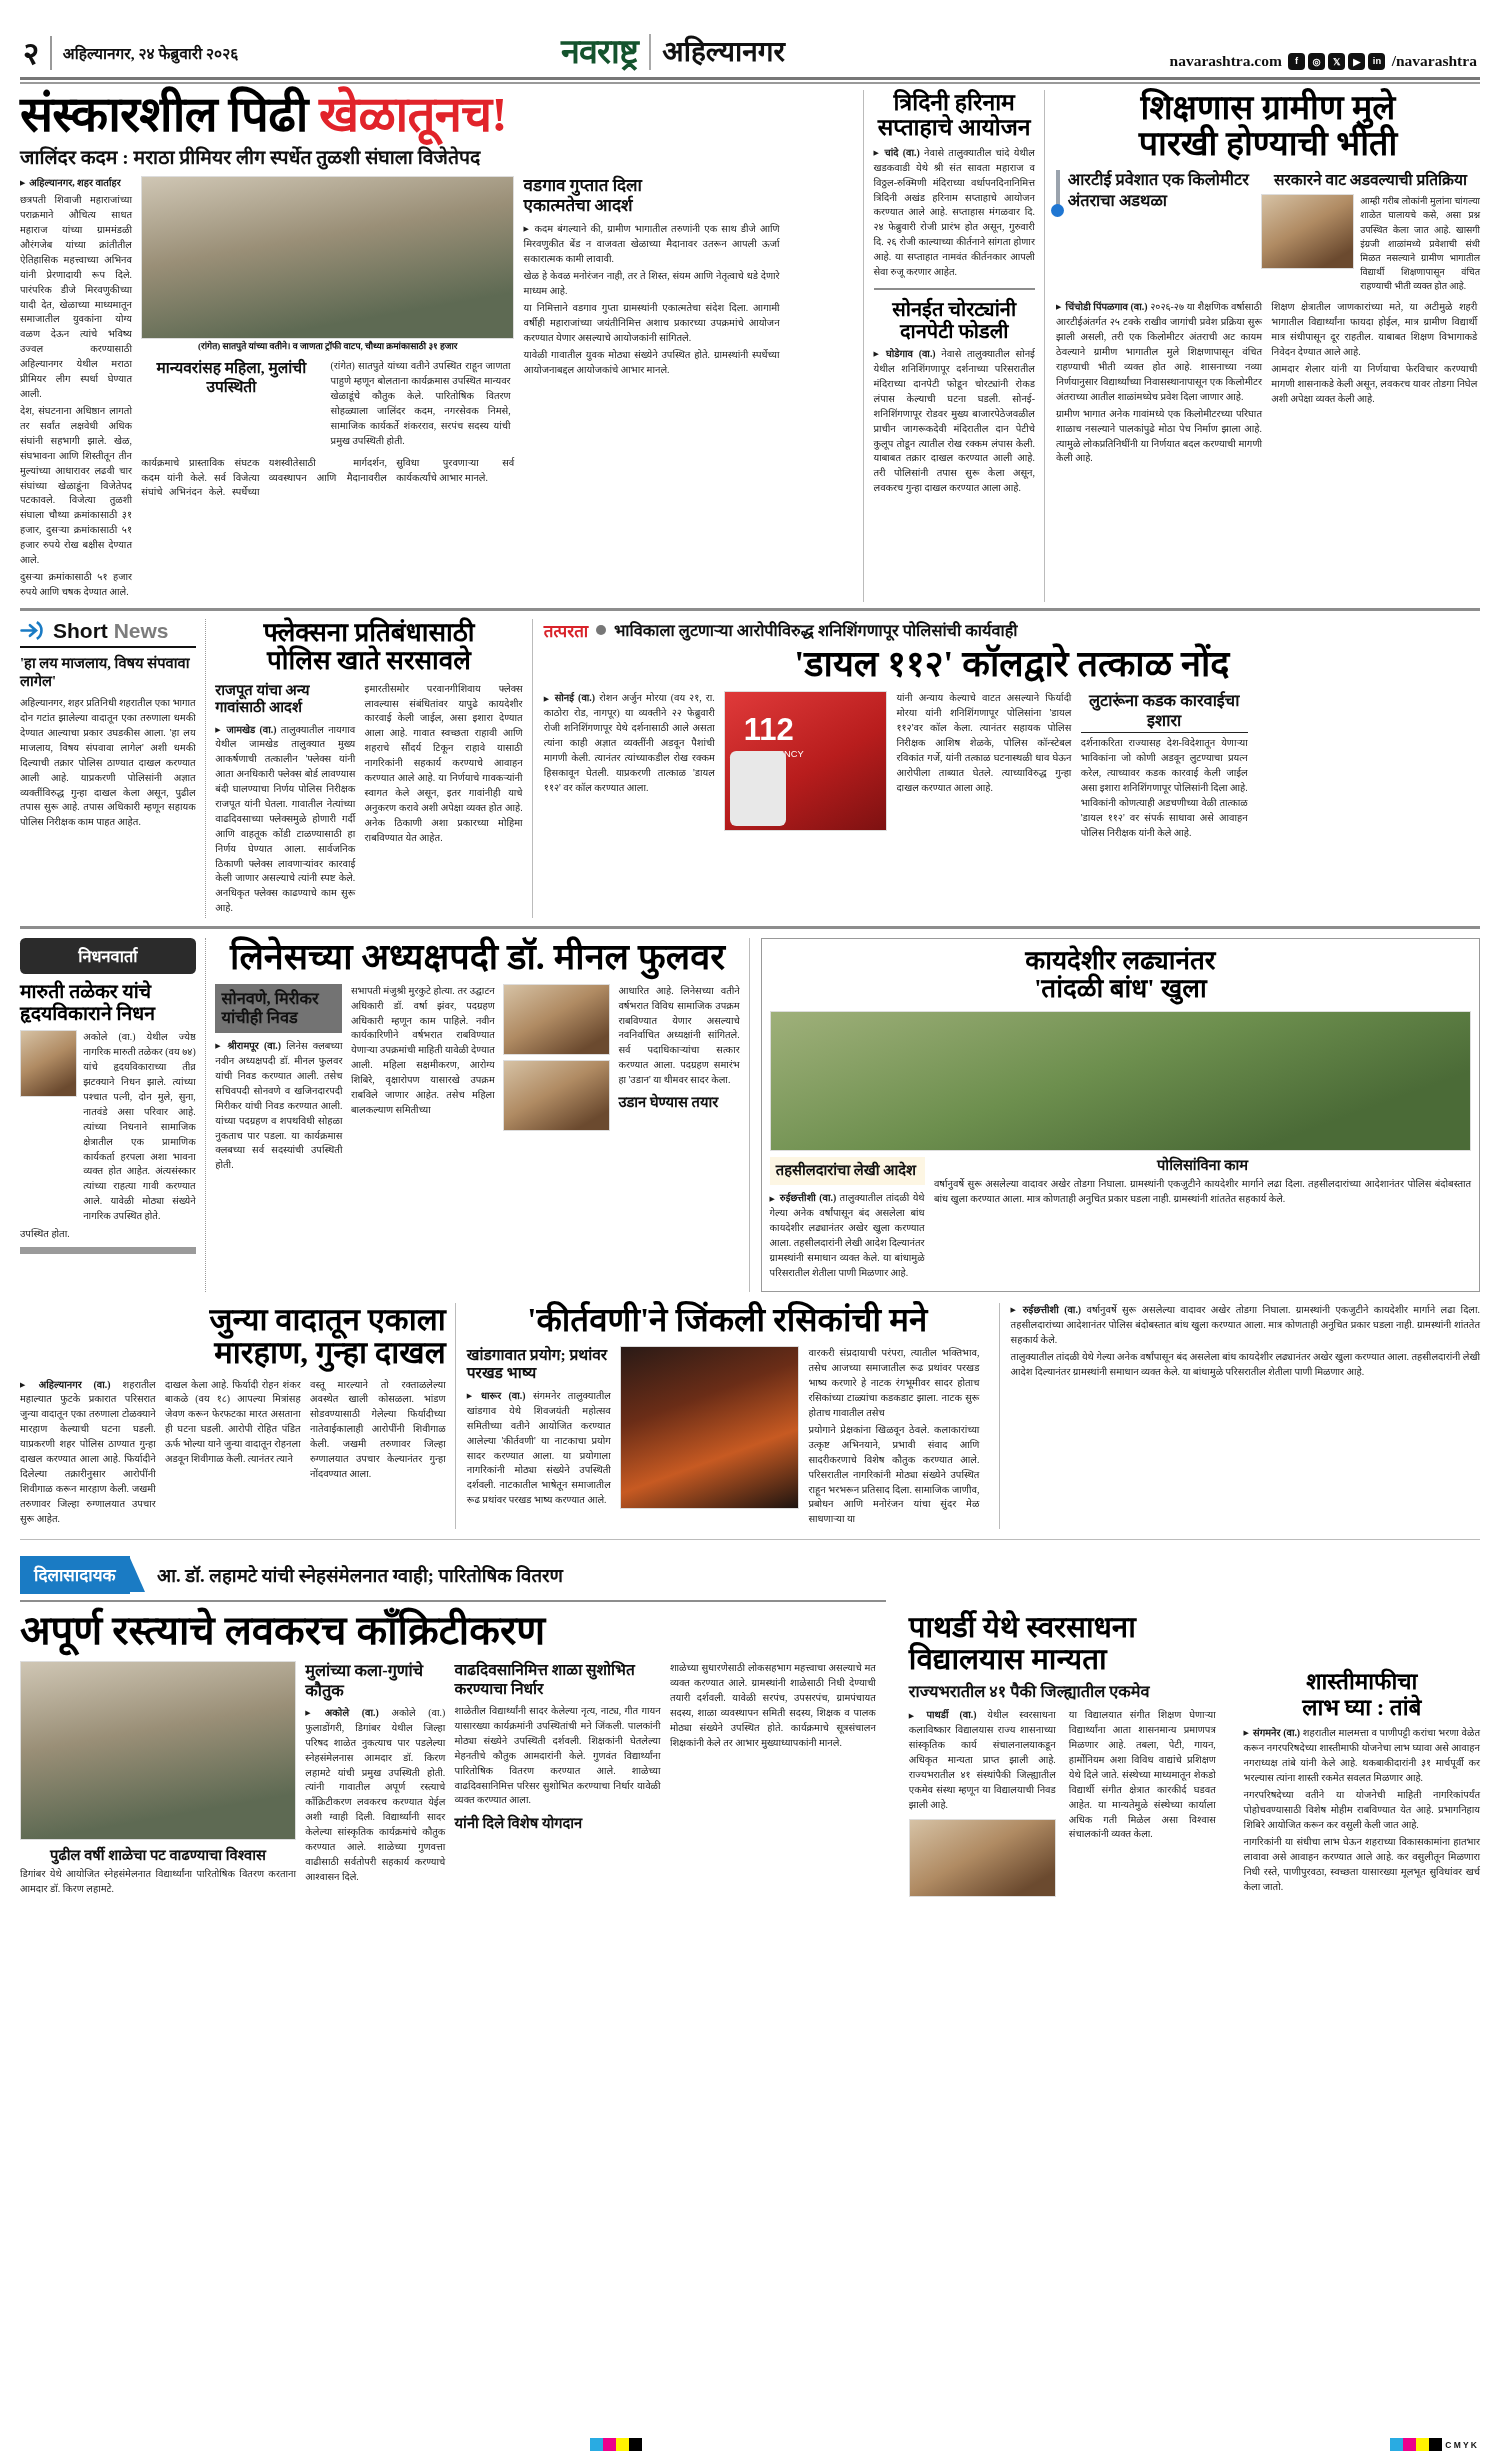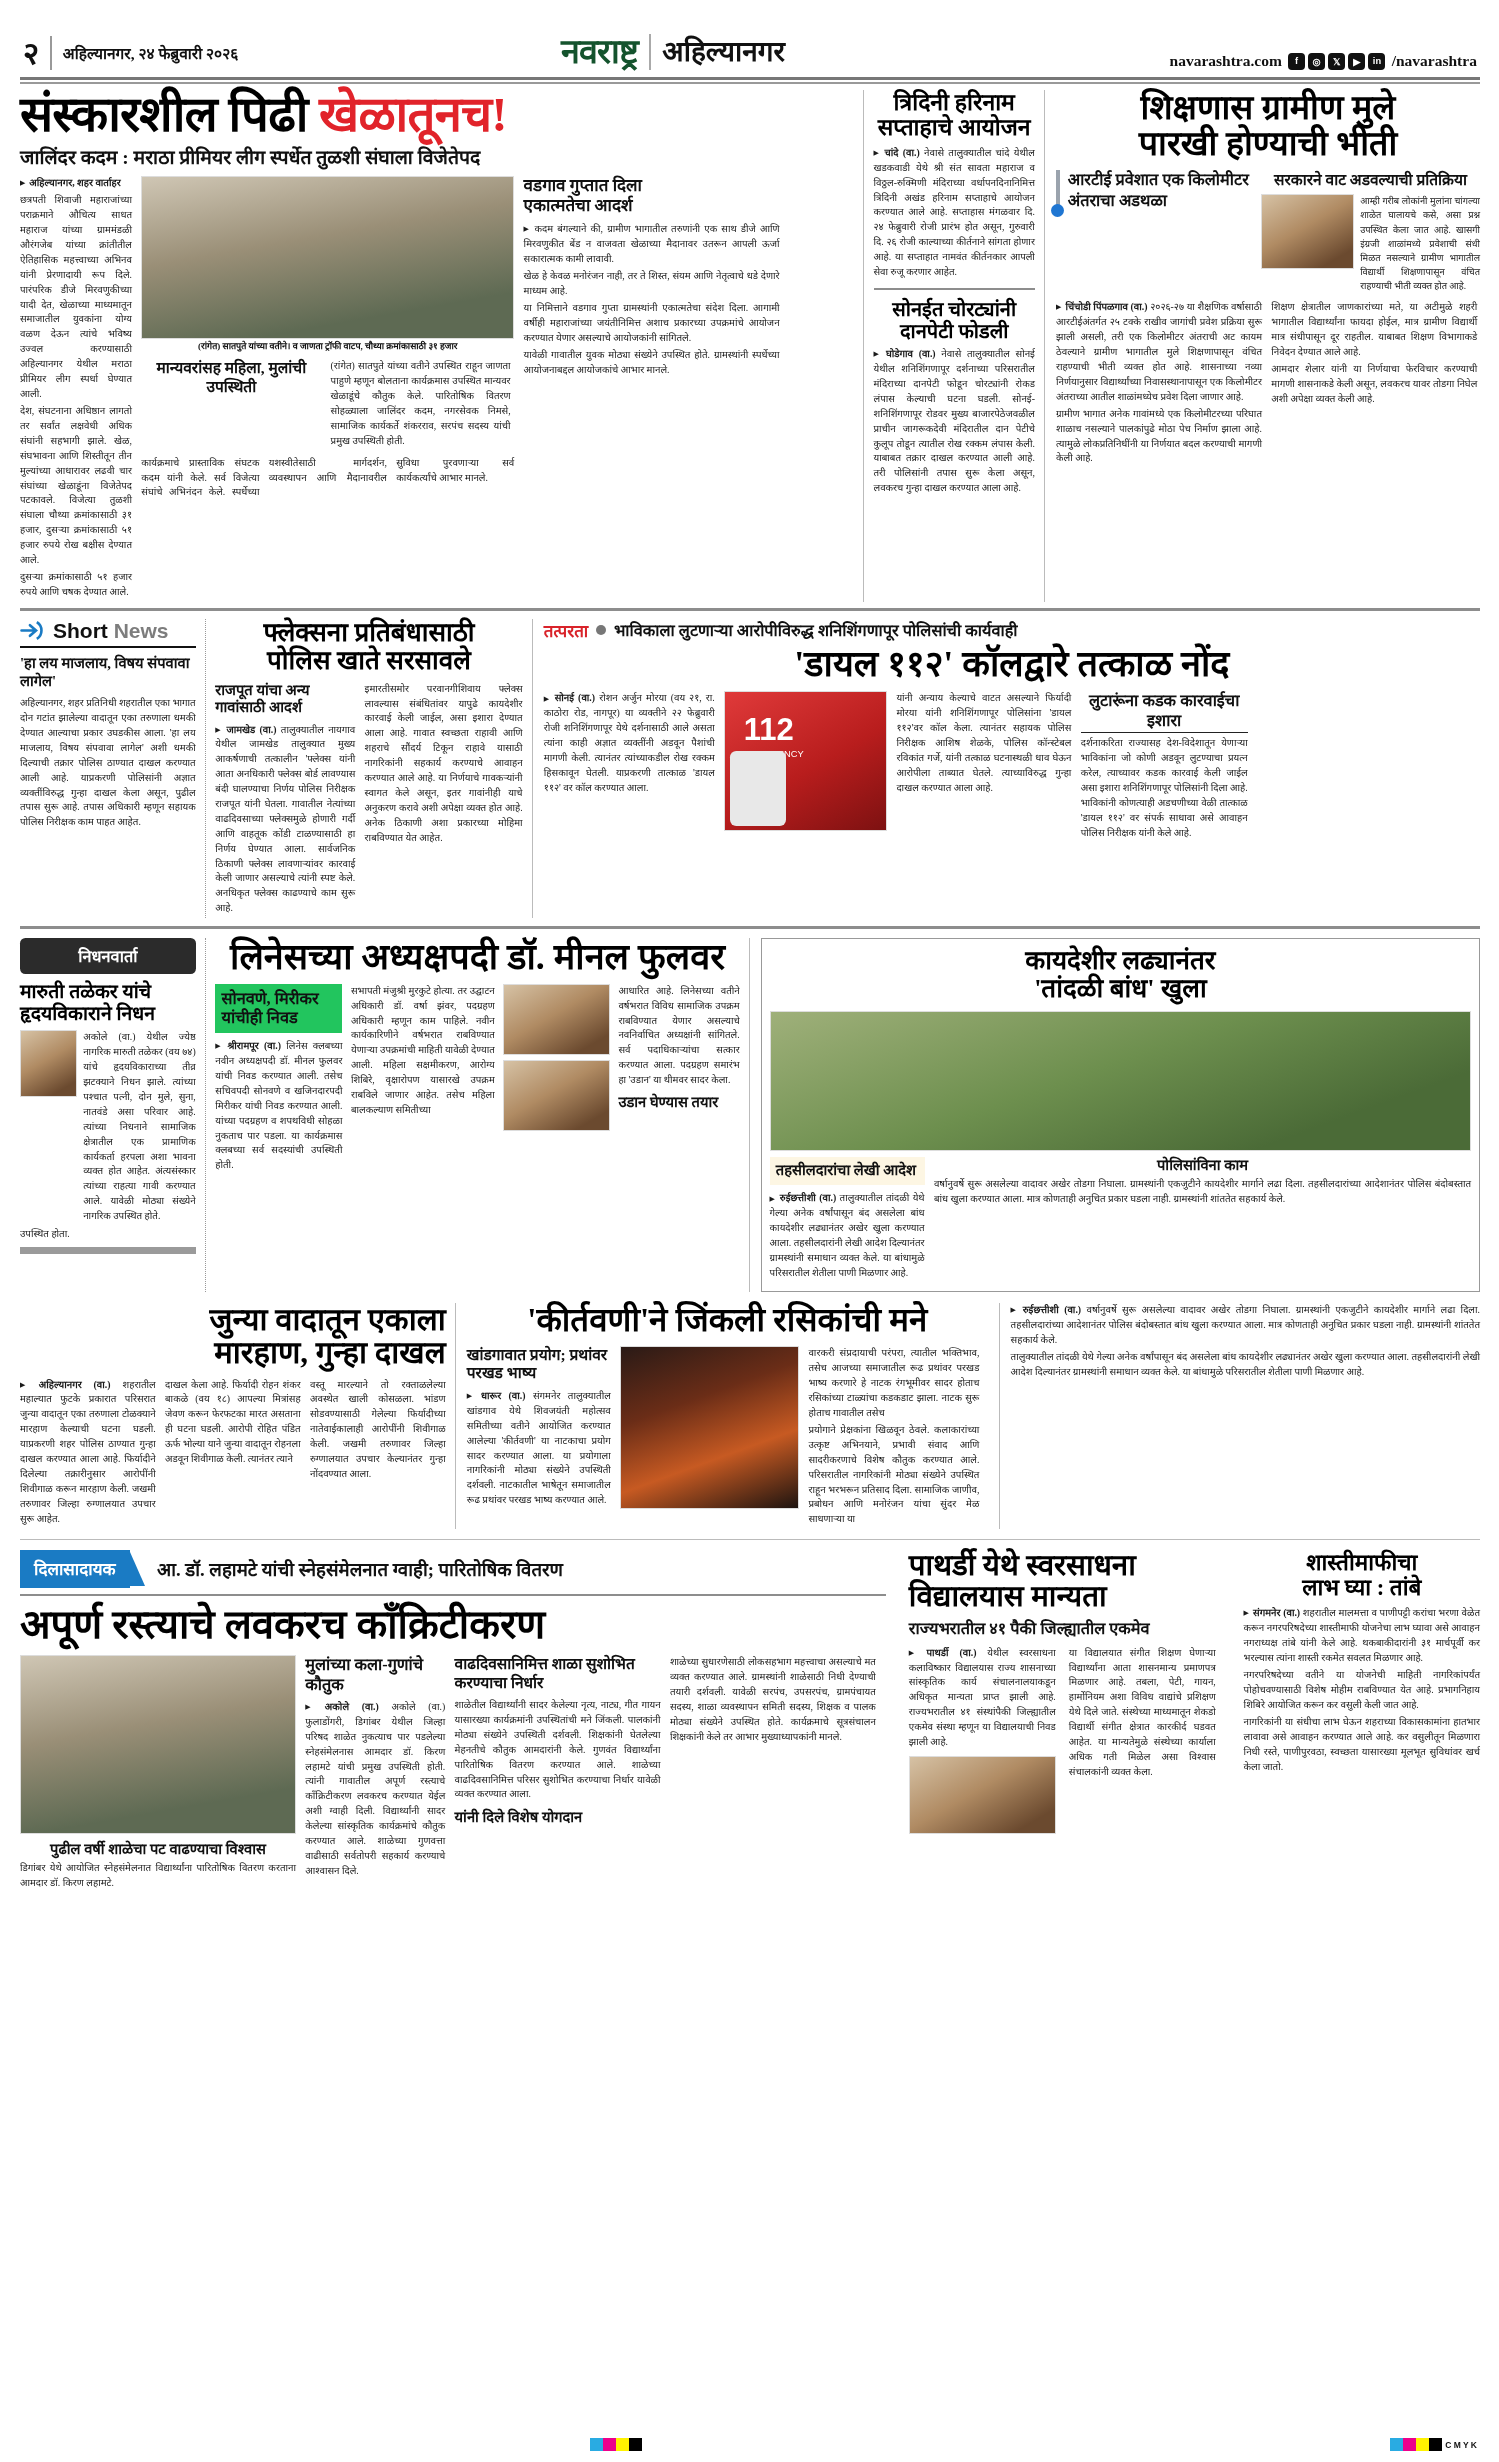--- a/index.html
+++ b/index.html
@@ -88,21 +88,21 @@
   .sn-underline { height: 2.3px; background: #111; margin: 3.1px 0 7px; }
   .sn-sub { font-size: 14.7px; font-weight: 700; line-height: 1.22; margin-bottom: 5.4px; }
   .dotted-r { border-right: 0.8px dotted #999; }
 
   
   .tag-dark { background: #2b2b2b; color: #fff; font-size: 16.3px; font-weight: 700;
               text-align: center; padding: 7px 3.1px; border-radius: 5.4px; }
   .tag-red { color: #d9232a; font-weight: 700; font-size: 17px; }
   .tag-blue { background: #1a7bc4; color: #fff; font-weight: 700; font-size: 17px;
               padding: 7.8px 14px; display: inline-block; }
-  .tint-box { background: #22c55e; padding: 5.4px 6.2px; }
+  .tint-box { background: #737373; padding: 5.4px 6.2px; }
   .tint-box2 { background: #fdf6e3; padding: 5.4px 6.2px; }
   .box-outline { border: 1.6px solid #999; padding: 7.8px; }
 
   .center { text-align: center; }
   .mt4 { margin-top: 3.1px; } .mt8 { margin-top: 6.2px; }
   .flexrow { display: flex; }
 
   .cmyk { display: flex; gap: 0; }
   .cmyk div { width: 13px; height: 13px; }
   .cmyk-label { font-family: "Liberation Sans", sans-serif; font-size: 8.5px; font-weight: 700; margin-left: 3.1px; }
@@ -431,21 +431,21 @@
       <div class="body-text">
         <p class="tri"><span class="dateline">रुईछत्तीशी (वा.)</span>
         <span>वर्षानुवर्षे सुरू असलेल्या वादावर अखेर तोडगा निघाला. ग्रामस्थांनी एकजुटीने कायदेशीर मार्गाने लढा दिला. तहसीलदारांच्या आदेशानंतर पोलिस बंदोबस्तात बांध खुला करण्यात आला. मात्र कोणताही अनुचित प्रकार घडला नाही. ग्रामस्थांनी शांततेत सहकार्य केले.</span></p>
         <p>तालुक्यातील तांदळी येथे गेल्या अनेक वर्षांपासून बंद असलेला बांध कायदेशीर लढ्यानंतर अखेर खुला करण्यात आला. तहसीलदारांनी लेखी आदेश दिल्यानंतर ग्रामस्थांनी समाधान व्यक्त केले. या बांधामुळे परिसरातील शेतीला पाणी मिळणार आहे.</p>
       </div>
     </div>
   </div>
 
   <div class="sec-divider-thin" style="margin:9.3px 0 0"></div>
 
-  <div class="flexrow" style="margin-top:10px;align-items:flex-start">
+  <div class="flexrow" style="margin-top:16px;align-items:flex-end">
 
     <div style="width:877px;padding-right:11px">
       <div class="flexrow" style="align-items:center;gap:0">
         <span class="tag-blue">दिलासादायक</span>
         <span style="width:0;height:0;border-left:15.5px solid #1a7bc4;border-top:34px solid transparent;border-bottom:0 solid transparent"></span>
         <span style="font-size:18.6px;font-weight:700;margin-left:12.4px">आ. डॉ. लहामटे यांची स्नेहसंमेलनात ग्वाही; पारितोषिक वितरण</span>
       </div>
       <div style="height:2.3px;background:#8d8d8d;margin:5.4px 0 7.8px"></div>
       <h2 class="hl" style="font-size:40px;line-height:1.06">अपूर्ण रस्त्याचे लवकरच काँक्रिटीकरण</h2>
 

